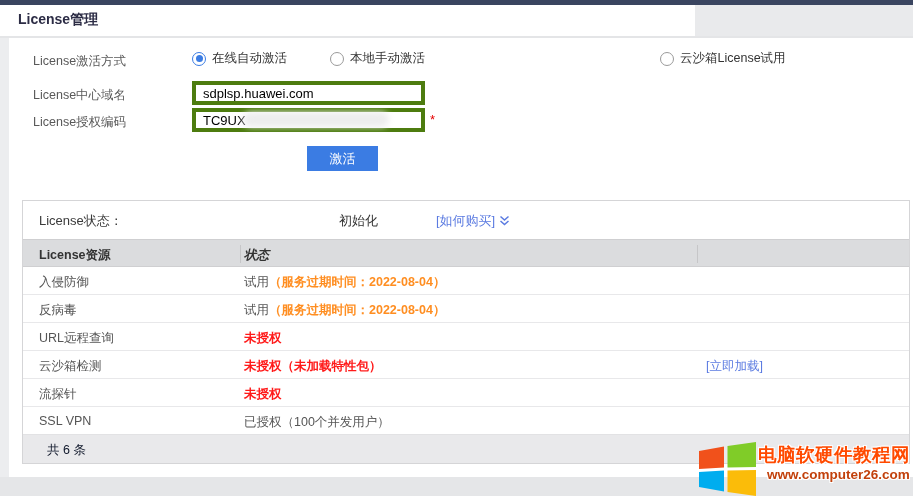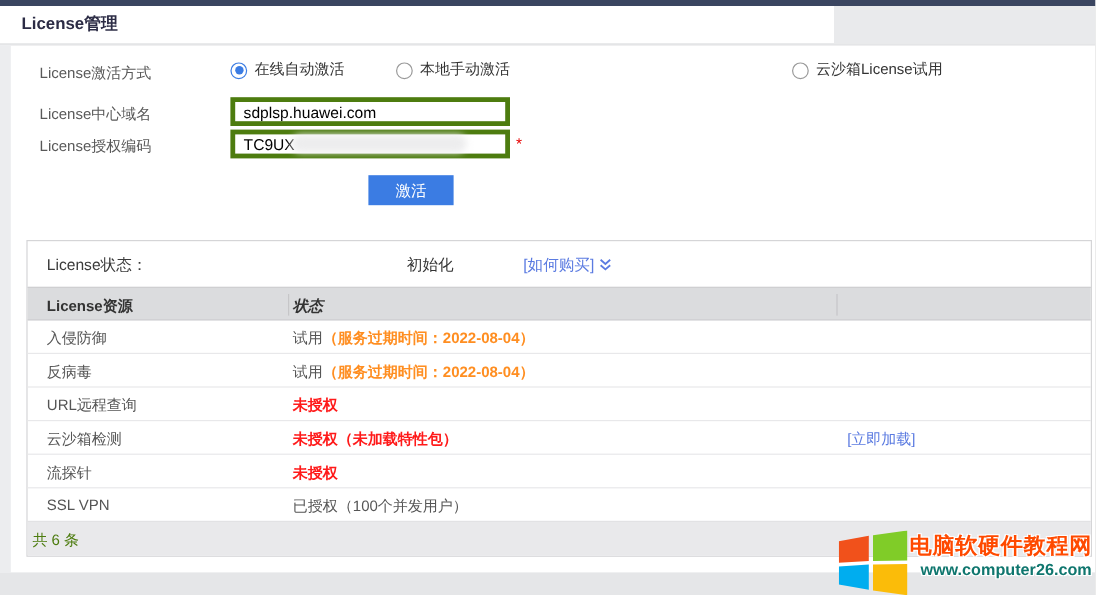--- a/index.html
+++ b/index.html
@@ -70,29 +70,29 @@
   .t-row { position:relative; height:28px; border-bottom:1px solid #e8e8ea; font-size:12.5px; }
   .t-row:last-of-type { border-bottom:1px solid #e2e2e4; }
   .c-res { position:absolute; left:16px; top:7px; color:#555; }
   .c-status { position:absolute; left:221px; top:7px; white-space:nowrap; }
   .c-action { position:absolute; left:683px; top:7px; color:#5b7be1; cursor:pointer; }
   .st-normal { color:#555; }
   .st-orange { color:#ff8e21; font-weight:bold; }
   .st-red { color:#ff1a1a; font-weight:bold; }
 
   .t-foot { position:relative; height:28px; background:#e9e9eb; }
-  .foot-text { position:absolute; left:4px; top:7px; font-size:12.5px; color:#4d7c0f; }
+  .foot-text { position:absolute; left:24px; top:7px; font-size:12.5px; color:#0f172a; }
 
   
   .watermark { position:absolute; left:695px; top:439px; width:218px; height:57px; }
   .wm-logo { position:absolute; left:4px; top:3px; }
   .wm-title { position:absolute; left:63px; top:3px; font-size:18.5px; font-weight:bold; color:#ff4a00;
               white-space:nowrap; letter-spacing:0.5px;
               text-shadow:-1px -1px 0 #fff, 1px -1px 0 #fff, -1px 1px 0 #fff, 1px 1px 0 #fff; }
-  .wm-url { position:absolute; left:72px; top:28px; font-size:13.5px; font-weight:bold; color:#0f766e;
+  .wm-url { position:absolute; left:72px; top:28px; font-size:13.5px; font-weight:bold; color:#c2410c;
             white-space:nowrap;
             text-shadow:-1px -1px 0 #fff, 1px -1px 0 #fff, -1px 1px 0 #fff, 1px 1px 0 #fff; }
 </style>
 </head>
 <body>
 
 <div id="screen">
 
   <div class="topbar"></div>
   <div class="header-gray"></div>

